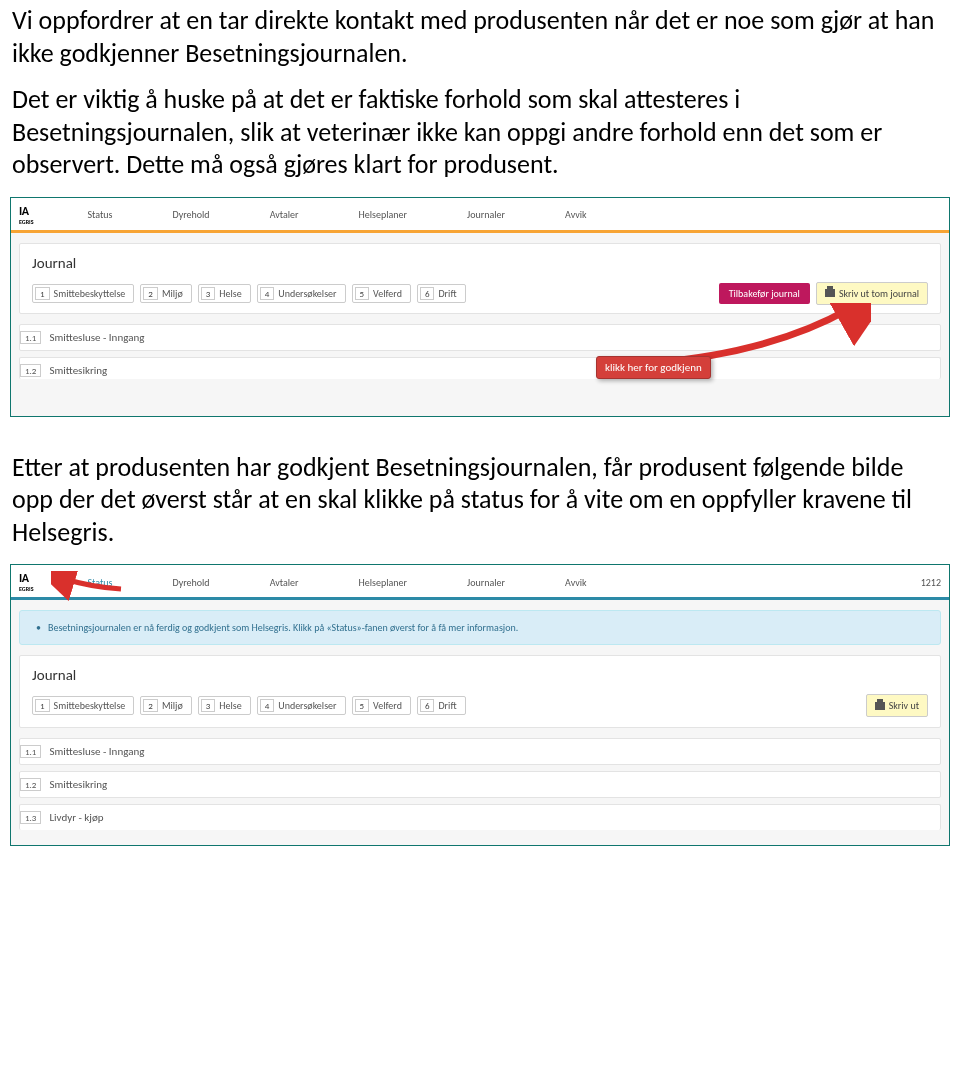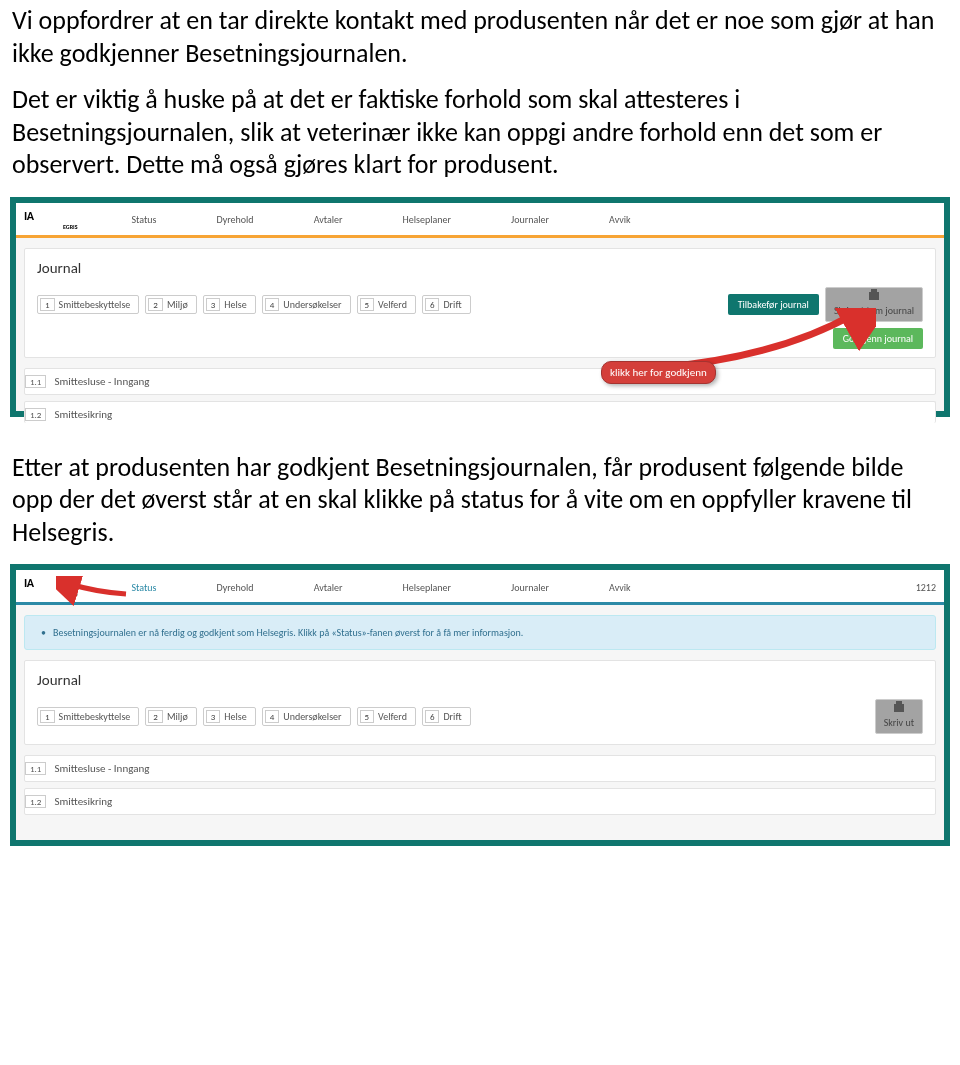--- a/index.html
+++ b/index.html
@@ -1,37 +1,37 @@
 <!DOCTYPE html>
 <html><head>
 <meta charset="utf-8">
 <style>
   * { box-sizing: border-box; margin: 0; padding: 0; }
   body { font-family: Calibri, Arial, sans-serif; width: 960px; background: #fff; color: #000; }
   .para { font-size: 26px; line-height: 1.25; padding: 4px 20px 10px 12px; }
-  .screenshot { border: 6px solid #0f766e; margin: 6px 10px 16px 10px; background: #f6f6f6; position: relative; }
+  .screenshot { border: 1px solid #0f766e; margin: 6px 10px 16px 10px; background: #f6f6f6; position: relative; }
   .nav { display: flex; align-items: center; padding: 6px 8px 4px 8px; font-size: 10px; background: #fff; }
   .logo { font-weight: bold; font-size: 12px; margin-right: 16px; letter-spacing: -0.5px; }
-  .logo .sub { font-size: 6px; display: block; letter-spacing: 0; margin-left: 39px; }
+  .logo .sub { font-size: 6px; display: block; letter-spacing: 0; }
   .nav-item { margin-right: 22px; color: #555; cursor: pointer; margin-left: 38px; }
   .nav-item.active { color: #2c8aa7; }
   .tealbar { height: 3px; background: #f7a434; margin: 0; }
   .panel { background: #fff; border: 1px solid #e3e3e3; border-radius: 2px; margin: 10px 8px; padding: 10px 12px; font-size: 12px; }
   .panel-title { font-size: 15px; margin-bottom: 10px; color: #333; }
   .tabs-row { display: flex; align-items: center; flex-wrap: wrap; gap: 6px; }
   .jtab { display: inline-flex; align-items: center; border: 1px solid #ccc; background: #fff; border-radius: 2px; font-size: 10px; color: #555; padding: 2px 8px 2px 2px; cursor: pointer; }
   .jtab .num { display: inline-block; border: 1px solid #ccc; background: #fff; padding: 0 4px; margin-right: 4px; font-size: 9px; color: #444; }
   .spacer { flex: 1; }
-  .btn-red { background: #0f766e; color: #fff; border-radius: 2px; padding: 4px 10px; font-size: 10px; cursor: pointer; }
-  .btn-white { background: #a3a3a3; border: 1px solid #ccc; border-radius: 2px; padding: 4px 8px; font-size: 10px; cursor: pointer; display: inline-flex; align-items: center; gap: 4px; color: #444; flex-direction: column; }
+  .btn-red { background: #be185d; color: #fff; border-radius: 2px; padding: 4px 10px; font-size: 10px; cursor: pointer; }
+  .btn-white { background: #fef9c3; border: 1px solid #ccc; border-radius: 2px; padding: 4px 8px; font-size: 10px; cursor: pointer; display: inline-flex; align-items: center; gap: 4px; color: #444; }
   .btn-green { background: #5cb85c; color: #fff; border-radius: 2px; padding: 4px 10px; font-size: 10px; cursor: pointer; }
   .right-align { display: flex; justify-content: flex-end; margin-top: 6px; }
   .subrow { display: flex; align-items: center; border: 1px solid #e3e3e3; background: #fff; border-radius: 2px; margin: 6px 8px; padding: 6px 0; font-size: 11px; color: #555; }
   .subrow .num2 { border: 1px solid #ccc; padding: 0 4px; margin-right: 8px; font-size: 9px; background: #fff; }
-  .callout { position: absolute; background: #d43f3a; color: #fff; border: 1px solid #a53330; border-radius: 10px; padding: 4px 8px; font-size: 11px; box-shadow: 2px 2px 4px rgba(0,0,0,0.3); }
+  .callout { position: absolute; background: #d43f3a; color: #fff; border: 1px solid #a53330; border-radius: 3px; padding: 4px 8px; font-size: 11px; box-shadow: 2px 2px 4px rgba(0,0,0,0.3); }
   .arrow-svg { position: absolute; }
   .info-panel { background: #d9edf7; border: 1px solid #bce8f1; border-radius: 3px; margin: 10px 8px; padding: 10px 14px; }
   .info-title { color: #31708f; font-size: 13px; margin-bottom: 6px; }
   .info-text { color: #31708f; font-size: 10px; padding-left: 14px; position: relative; }
   .info-text::before { content: "•"; position: absolute; left: 2px; }
   .ss2-topright { font-size: 10px; color: #555; }
   .nav2 { display: flex; align-items: center; padding: 6px 8px 4px 8px; font-size: 10px; background: #fff; justify-content: space-between; }
   .nav2-left { display: flex; align-items: center; }
   .print-icon { width: 10px; height: 8px; background: #555; display: inline-block; position: relative; }
   .print-icon::before { content: ""; position: absolute; top: -3px; left: 2px; width: 6px; height: 3px; background: #555; }
@@ -84,23 +84,20 @@
       <span class="jtab">
           <span class="num">6</span>
           <span>Drift</span>
         </span>
       <span class="spacer"></span>
       <span class="btn-red">Tilbakefør journal</span>
       <span class="btn-white">
           <span class="print-icon"></span>
           <span>Skriv ut tom journal</span>
         </span>
-    </div>
-    <div class="right-align">
-      <span class="btn-green">Godkjenn journal</span>
     </div>
   </div>
 
   <div class="subrow">
     <span class="num2">1.1</span>
     <span>Smittesluse - Inngang</span>
   </div>
   <div class="subrow" style="border-bottom:none; margin-bottom:0; padding-bottom:2px;">
     <span class="num2">1.2</span>
     <span>Smittesikring</span>
@@ -186,13 +183,17 @@
   </div>
 
   <div class="subrow">
     <span class="num2">1.1</span>
     <span>Smittesluse - Inngang</span>
   </div>
   <div class="subrow">
     <span class="num2">1.2</span>
     <span>Smittesikring</span>
   </div>
+  <div class="subrow" style="border-bottom:none; margin-bottom:0;">
+    <span class="num2">1.3</span>
+    <span>Livdyr - kjøp</span>
+  </div>
 </div>
 
 </body></html>

